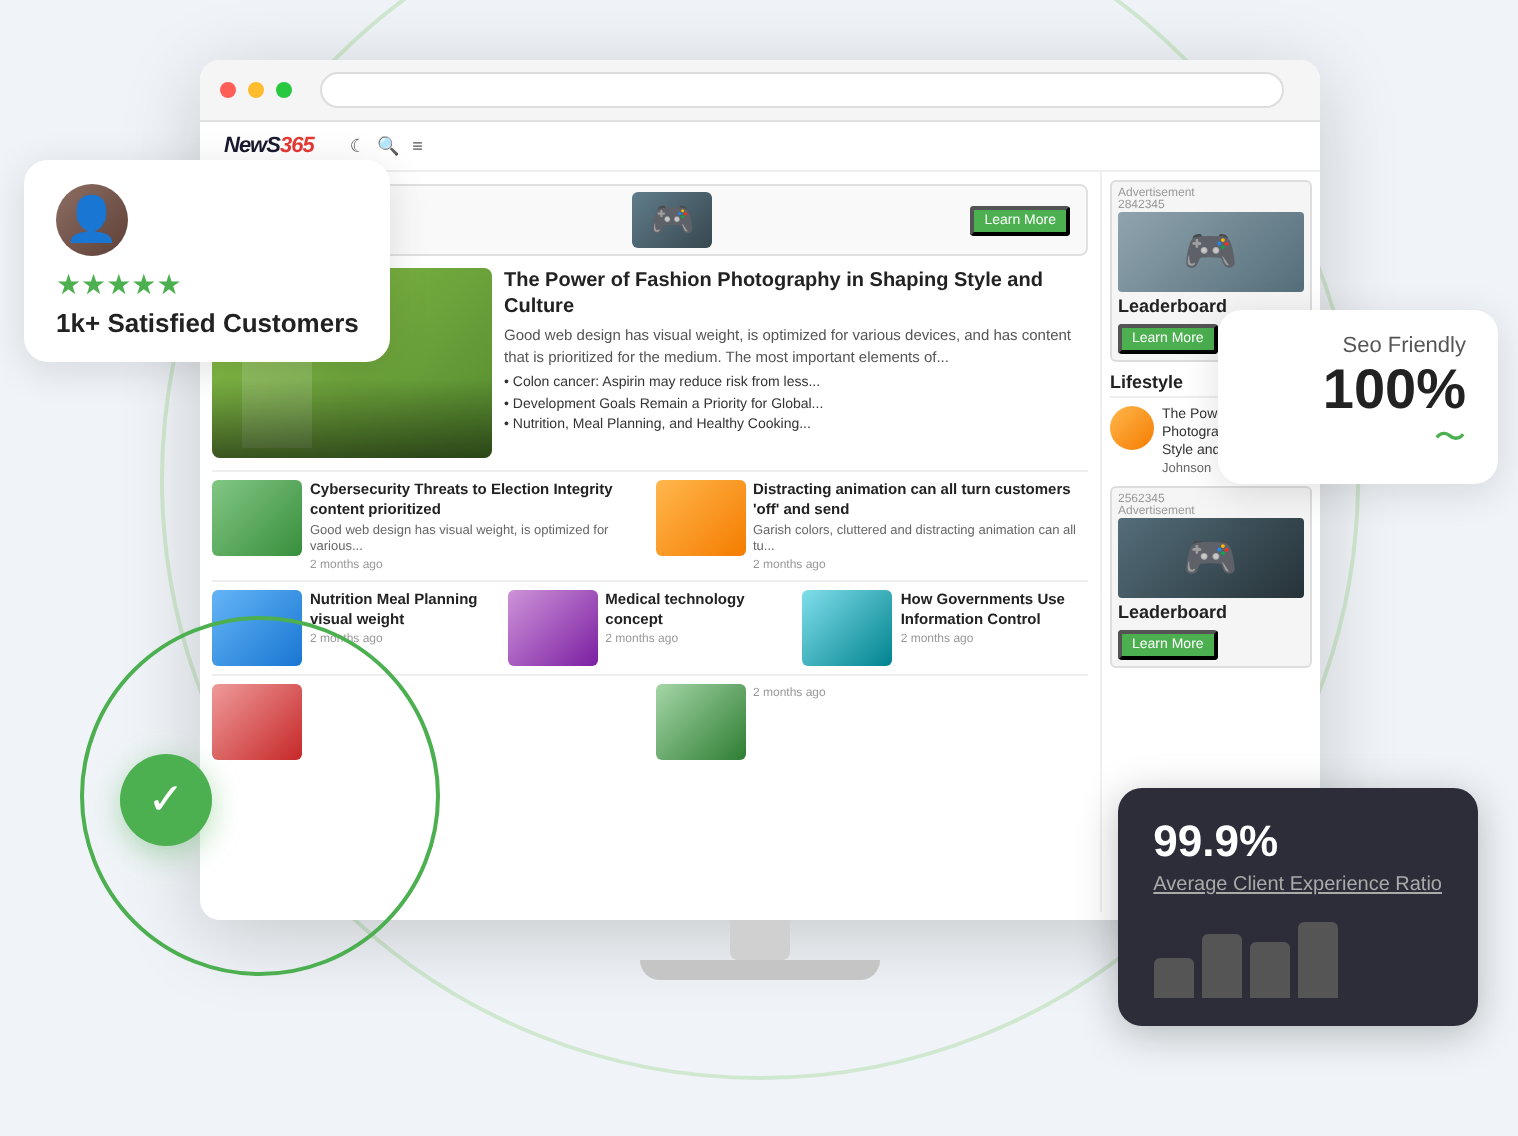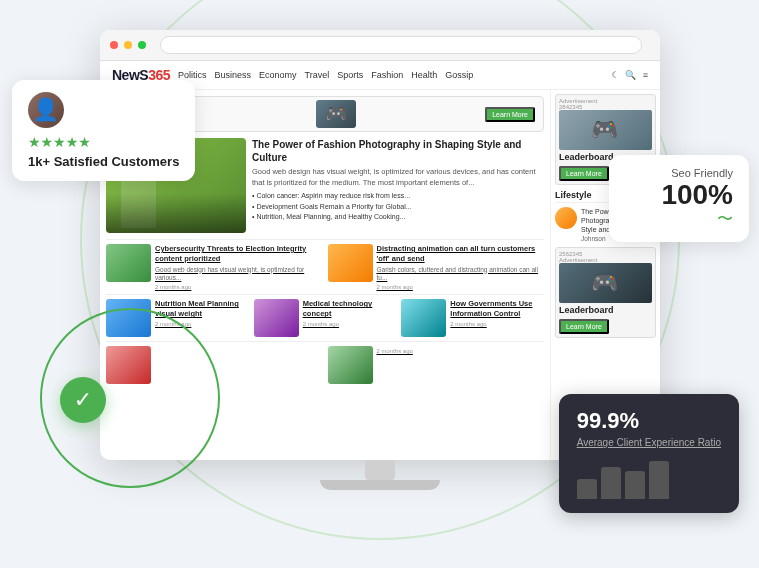--- a/index.html
+++ b/index.html
@@ -76,24 +76,25 @@
       background: #fff;
       display: flex;
       align-items: center;
       padding: 6px 12px;
       border-bottom: 1px solid #eee;
       gap: 8px;
     }
 
     .site-logo {
       font-weight: 800;
-      font-size: 14px;
+      font-size: 11px;
       color: #1a1a2e;
       letter-spacing: -0.5px;
-      margin-right: 0;
+      margin-right: 10px;
+      font-style: italic;
     }
 
     .logo-news { color: #1a1a2e; }
     .logo-365 { color: #e53935; }
 
     .nav-items {
       display: flex;
       gap: 8px;
       flex: 1;
     }
@@ -255,21 +256,20 @@
     .article-info { flex: 1; }
     .article-title { font-size: 7.5px; font-weight: 700; color: #222; line-height: 1.3; margin-bottom: 2px; }
     .article-desc { font-size: 6.5px; color: #666; line-height: 1.3; }
     .article-date { font-size: 6px; color: #999; margin-top: 2px; }
 
     
     .articles-row {
       display: flex;
       gap: 5px;
       margin-bottom: 4px;
-      text-decoration: underline;
     }
 
     
     .monitor-stand {
       display: flex;
       flex-direction: column;
       align-items: center;
       margin-top: 0;
     }
 
@@ -425,30 +425,20 @@
     <div class="browser-bar">
       <div class="browser-dot red"></div>
       <div class="browser-dot yellow"></div>
       <div class="browser-dot green"></div>
       <div class="browser-url"></div>
     </div>
 
     <div class="site-nav">
       <div class="site-logo">
         <span class="logo-news">NewS</span><span class="logo-365">365</span>
-      </div>
-      <div class="nav-items">
-        <span class="nav-item">Politics</span>
-        <span class="nav-item">Business</span>
-        <span class="nav-item">Economy</span>
-        <span class="nav-item">Travel</span>
-        <span class="nav-item">Sports</span>
-        <span class="nav-item">Fashion</span>
-        <span class="nav-item">Health</span>
-        <span class="nav-item">Gossip</span>
       </div>
       <div class="nav-icons">
         <span class="nav-icon-item">☾</span>
         <span class="nav-icon-item">🔍</span>
         <span class="nav-icon-item">≡</span>
       </div>
     </div>
 
     <div class="browser-content">
 

